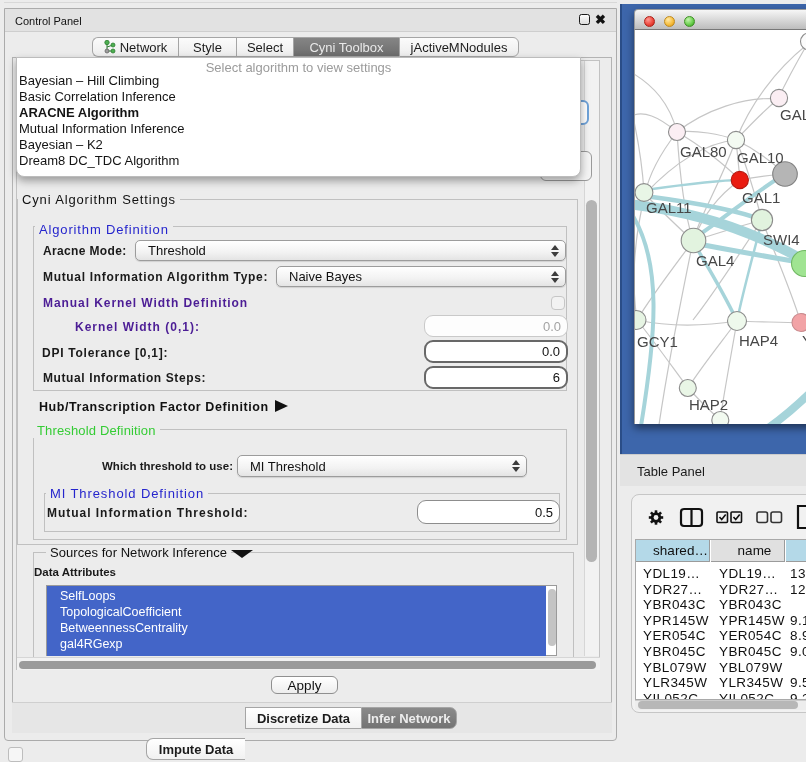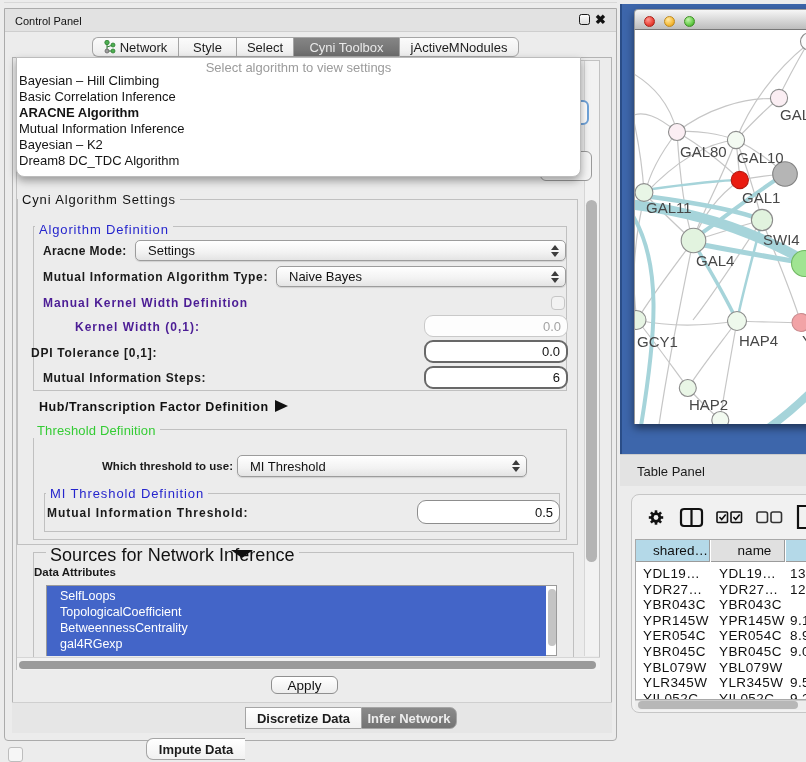--- a/index.html
+++ b/index.html
@@ -62,37 +62,37 @@
 <div class="abs" style="left:19px; top:661px; width:577px; height:8px; background:#9b9b9b; border-radius:4px;"></div>
 
 <div class="group" style="left:17px; top:199px; width:561px; height:346px;"></div>
 <div class="legend" style="left:18px; top:192px; color:#111; font-size:13px; letter-spacing:0.85px;">Cyni Algorithm Settings</div>
 
 <div class="group" style="left:33px; top:226px; width:534px; height:165px;"></div>
 <div class="legend" style="left:35px; top:222px; color:#2525cd; letter-spacing:0.85px;">Algorithm Definition</div>
 
 <div class="lbl abs" style="left:43px; top:244px; letter-spacing:0.35px;">Aracne Mode:</div>
 <div class="combo" style="left:135px; top:240px; width:431px; height:21px;">
-    <div class="ct">Settings</div>
+    <div class="ct">Threshold</div>
     <div class="stepper"></div>
   </div>
 
 <div class="lbl abs" style="left:43px; top:270px; letter-spacing:0.68px;">Mutual Information Algorithm Type:</div>
 <div class="combo" style="left:276px; top:266px; width:290px; height:21px;">
     <div class="ct">Naive Bayes</div>
     <div class="stepper"></div>
   </div>
 
 <div class="glbl abs" style="left:43px; top:296px; letter-spacing:0.93px;">Manual Kernel Width Definition</div>
 <div class="abs" style="left:551px; top:296px; width:14px; height:14px; border:1px solid #c6c6c6; border-radius:4px; background:#f2f2f2;"></div>
 
 <div class="glbl abs" style="left:43px; top:320px; letter-spacing:1.0px;padding-left:32px;">Kernel Width (0,1):</div>
 <div class="field" style="left:424px; top:315px; width:144px; height:22px; border:1px solid #c9c9c9; background:#fdfdfd; color:#a3a3a3;">0.0</div>
 
-<div class="lbl abs" style="left:31px; top:346px; letter-spacing:0.75px;">DPI Tolerance [0,1]:</div>
+<div class="lbl abs" style="left:42px; top:346px; letter-spacing:0.75px;">DPI Tolerance [0,1]:</div>
 <div class="field" style="left:424px; top:340px; width:144px; height:23px; border:2px solid #686868;">0.0</div>
 
 <div class="lbl abs" style="left:43px; top:371px; letter-spacing:0.6px;">Mutual Information Steps:</div>
 <div class="field" style="left:424px; top:366px; width:144px; height:23px; border:2px solid #686868;">6</div>
 
 <div class="abs" style="left:39px; top:400px; font-size:12.5px; font-weight:bold; color:#111; white-space:nowrap; letter-spacing:0.57px;">Hub/Transcription Factor Definition</div>
 <div class="abs" style="left:275px; top:400px; width:0; height:0; border-top:6.5px solid transparent; border-bottom:6.5px solid transparent; border-left:13px solid #111;"></div>
 
 <div class="group" style="left:33px; top:429px; width:534px; height:111px;"></div>
 <div class="legend" style="left:33px; top:423px; color:#35cc35; letter-spacing:0.15px;">Threshold Definition</div>
@@ -103,21 +103,21 @@
     <div class="stepper"></div>
   </div>
 
 <div class="group" style="left:44px; top:493px; width:516px; height:39px;"></div>
 <div class="legend" style="left:46px; top:486px; color:#2525cd; letter-spacing:0.9px;">MI Threshold Definition</div>
 
 <div class="lbl abs" style="left:47px; top:506px; letter-spacing:0.97px;">Mutual Information Threshold:</div>
 <div class="field" style="left:417px; top:500px; width:143px; height:24px; border:1.5px solid #8d8d8d;">0.5</div>
 
 <div class="group" style="left:33px; top:552px; width:541px; height:105px; border-bottom:none;"></div>
-<div class="legend" style="left:46px; top:545px; color:#111; font-size:18px; letter-spacing:0.05px;">Sources for Network Inference</div>
+<div class="legend" style="left:46px; top:545px; color:#111; font-size:13px; letter-spacing:0.05px;">Sources for Network Inference</div>
 <div class="abs" style="left:231px; top:550px; width:0; height:0; border-left:11px solid transparent; border-right:11px solid transparent; border-top:8px solid #111;"></div>
 
 <div class="lbl abs" style="left:34px; top:566px; font-size:11.5px;">Data Attributes</div>
 
 <div class="abs" style="left:46px; top:585px; width:511px; height:71px; border:1px solid #9a9a9a; background:#fff;">
   <div class="abs" style="left:0; top:0; width:499px; height:70px; background:#4365c8; color:#fff; font-size:12.5px; line-height:16px; padding:2px 0 8px 13px;">
     SelfLoops<br>TopologicalCoefficient<br>BetweennessCentrality<br>gal4RGexp
   </div>
   <div class="abs" style="left:501px; top:3px; width:8px; height:57px; background:#c4c4c4; border-radius:4px;"></div>
 </div>

